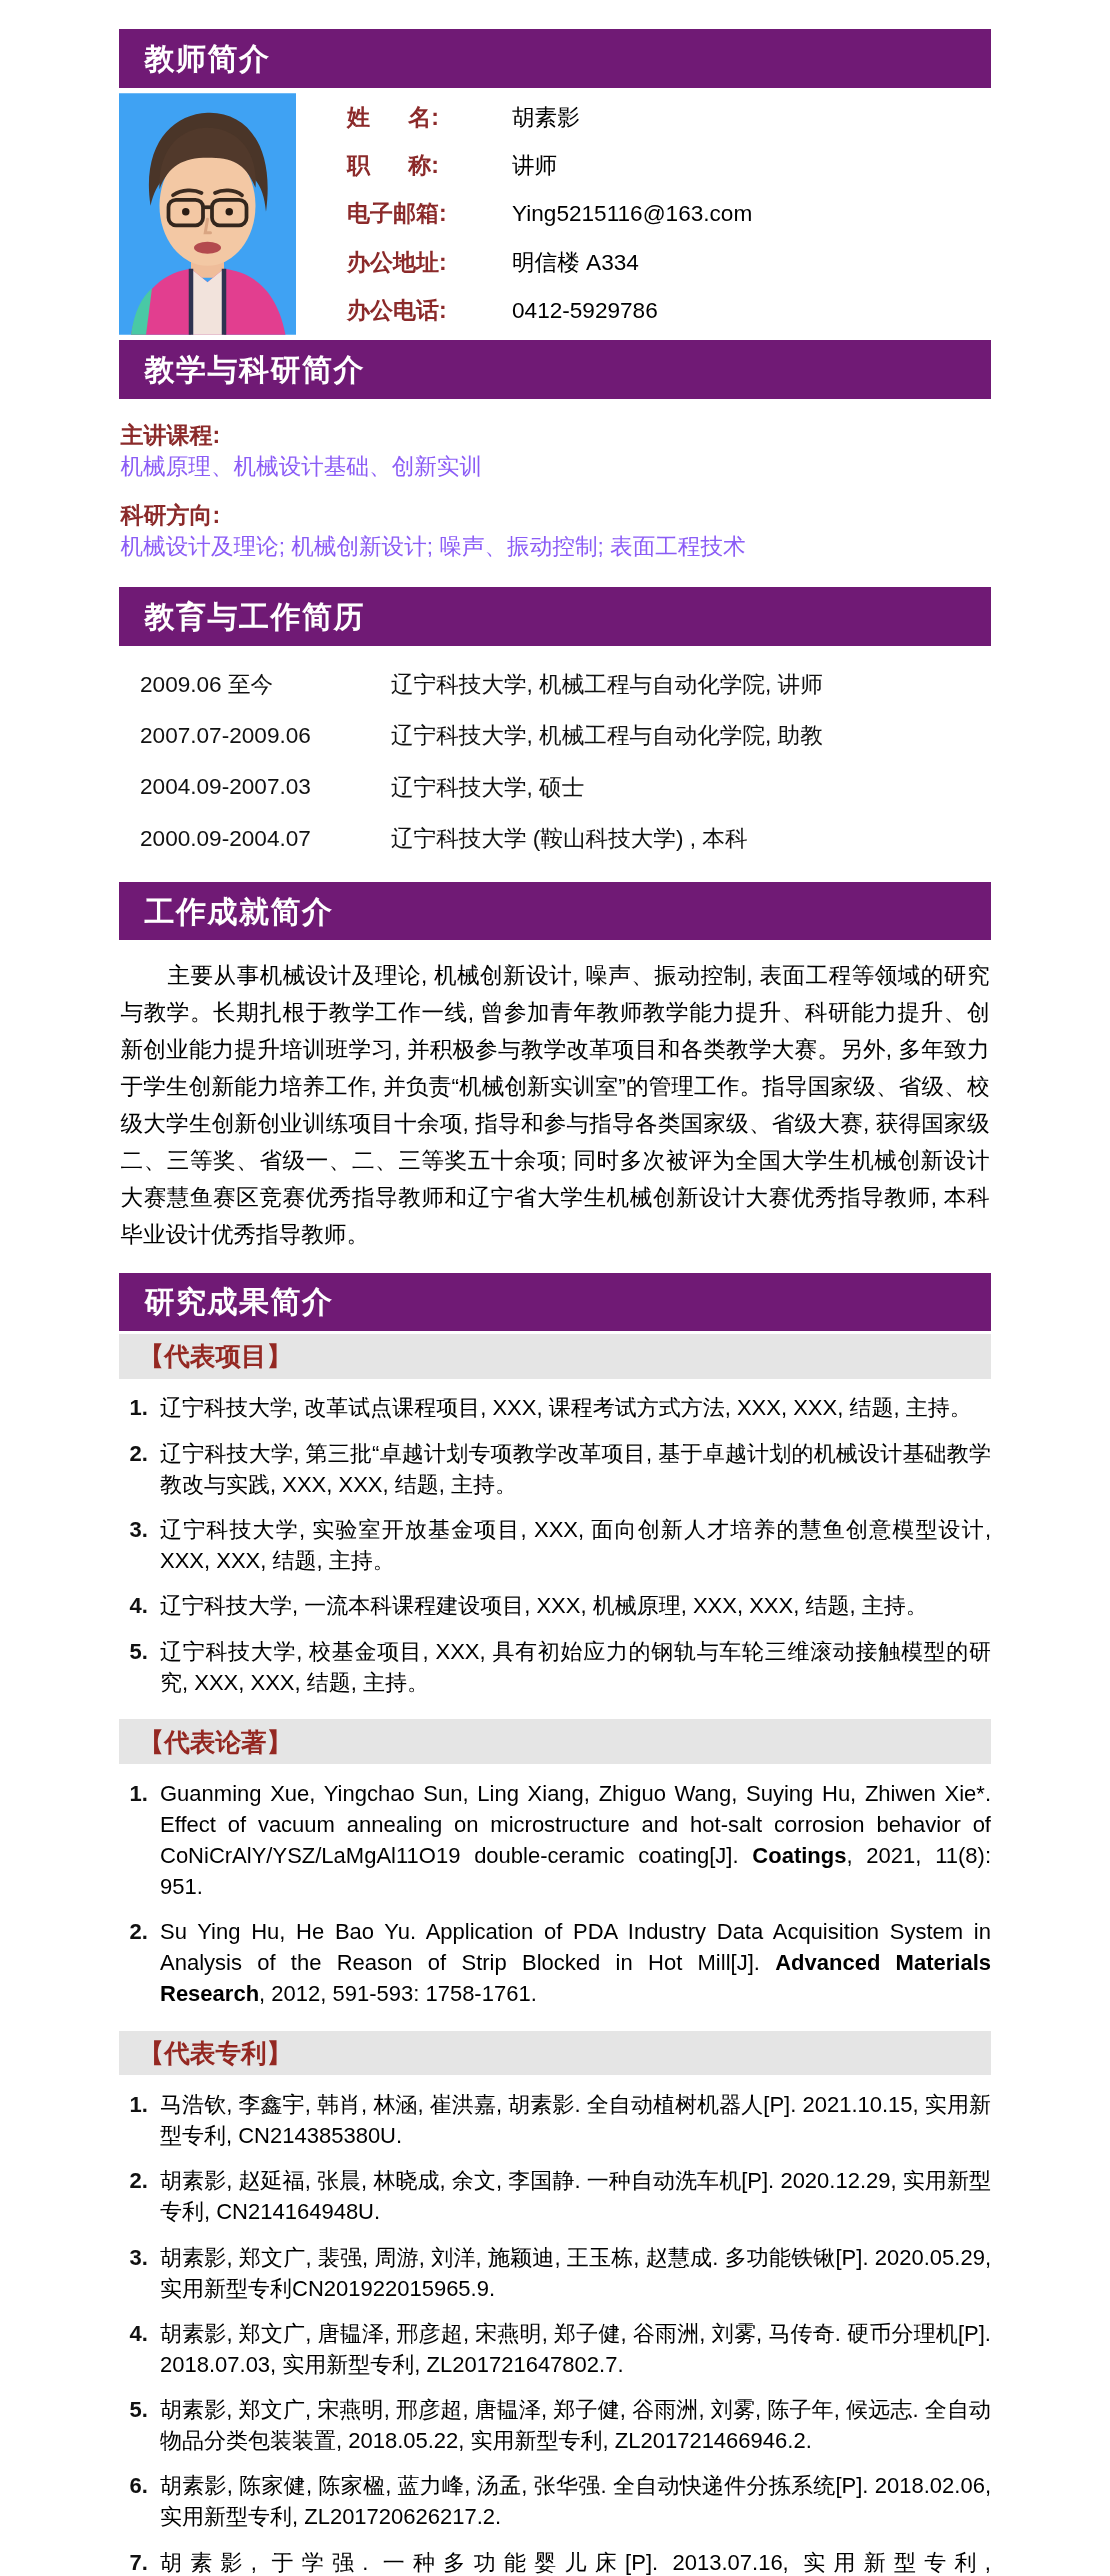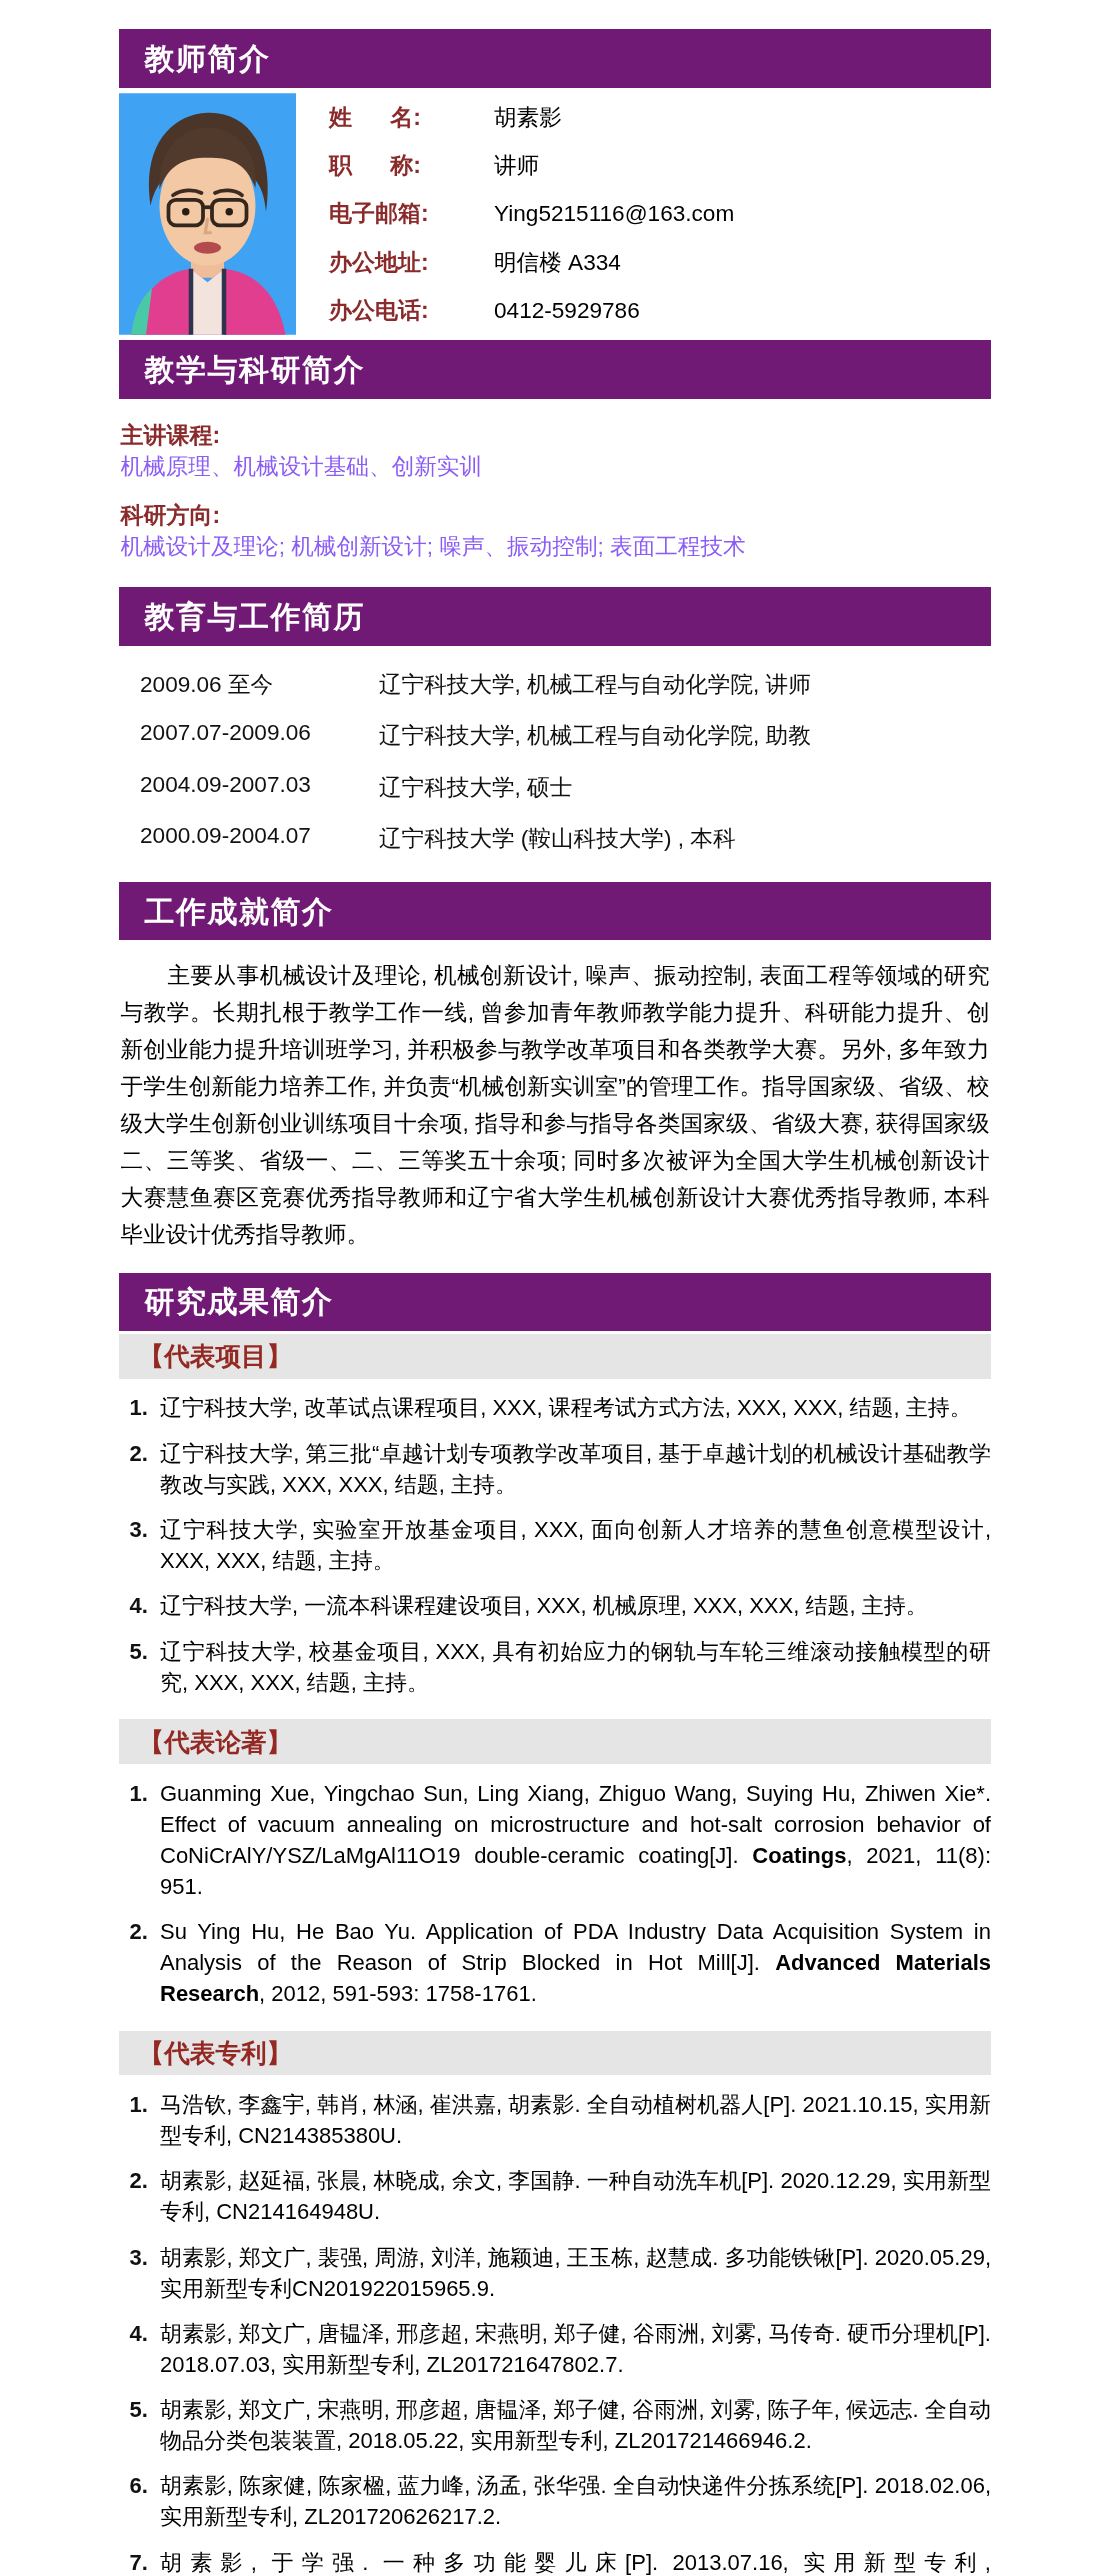--- a/index.html
+++ b/index.html
@@ -17,30 +17,30 @@
   
   .profile{display:flex;margin:5.3px 0 5.3px 0;}
   .photo{width:177px;height:242px;flex:0 0 auto;display:block;}
   .fields{
     flex:1;display:flex;flex-direction:column;justify-content:space-between;
     padding:9px 0 9px 33px;box-sizing:border-box;
   }
   .field-row{display:flex;align-items:baseline;}
   .f-label{
     color:#8B2A2A;font-weight:bold;font-size:23px;white-space:pre;
-    width:147px;flex:0 0 auto;
+    width:147px;flex:0 0 auto;margin-left:18px;
   }
   .f-value{font-size:22.6px;color:#000000;margin-left:18px;}
   
   .kv-row{display:flex;align-items:baseline;margin:18px 0;padding-left:1.5px;flex-direction:column;}
   .kv-label{color:#8B2A2A;font-weight:bold;font-size:23px;width:179px;flex:0 0 auto;white-space:pre;}
   .kv-value{font-size:22.6px;color:#8b5cf6;line-height:31px;}
   .block-pad{padding:3px 0 7.5px 0;}
   
-  .edu-row{display:flex;align-items:flex-start;margin:20.3px 0;padding-left:21px;}
+  .edu-row{display:flex;align-items:center;margin:20.3px 0;padding-left:21px;gap:12px;}
   .edu-period{font-size:22.6px;width:239px;flex:0 0 auto;}
   .edu-detail{font-size:22.6px;flex:1;}
   
   .para{
     font-size:22.6px;line-height:37px;text-align:justify;text-indent:47px;
     margin:16.5px 1.5px 19.6px 1.5px;color:#000000;
   }
   
   .sub-strip{background:#e5e5e5;padding:8.3px 19.6px;margin-top:3px;}
   .sub-heading{color:#942822;font-weight:bold;font-size:25.6px;line-height:1.1;}

